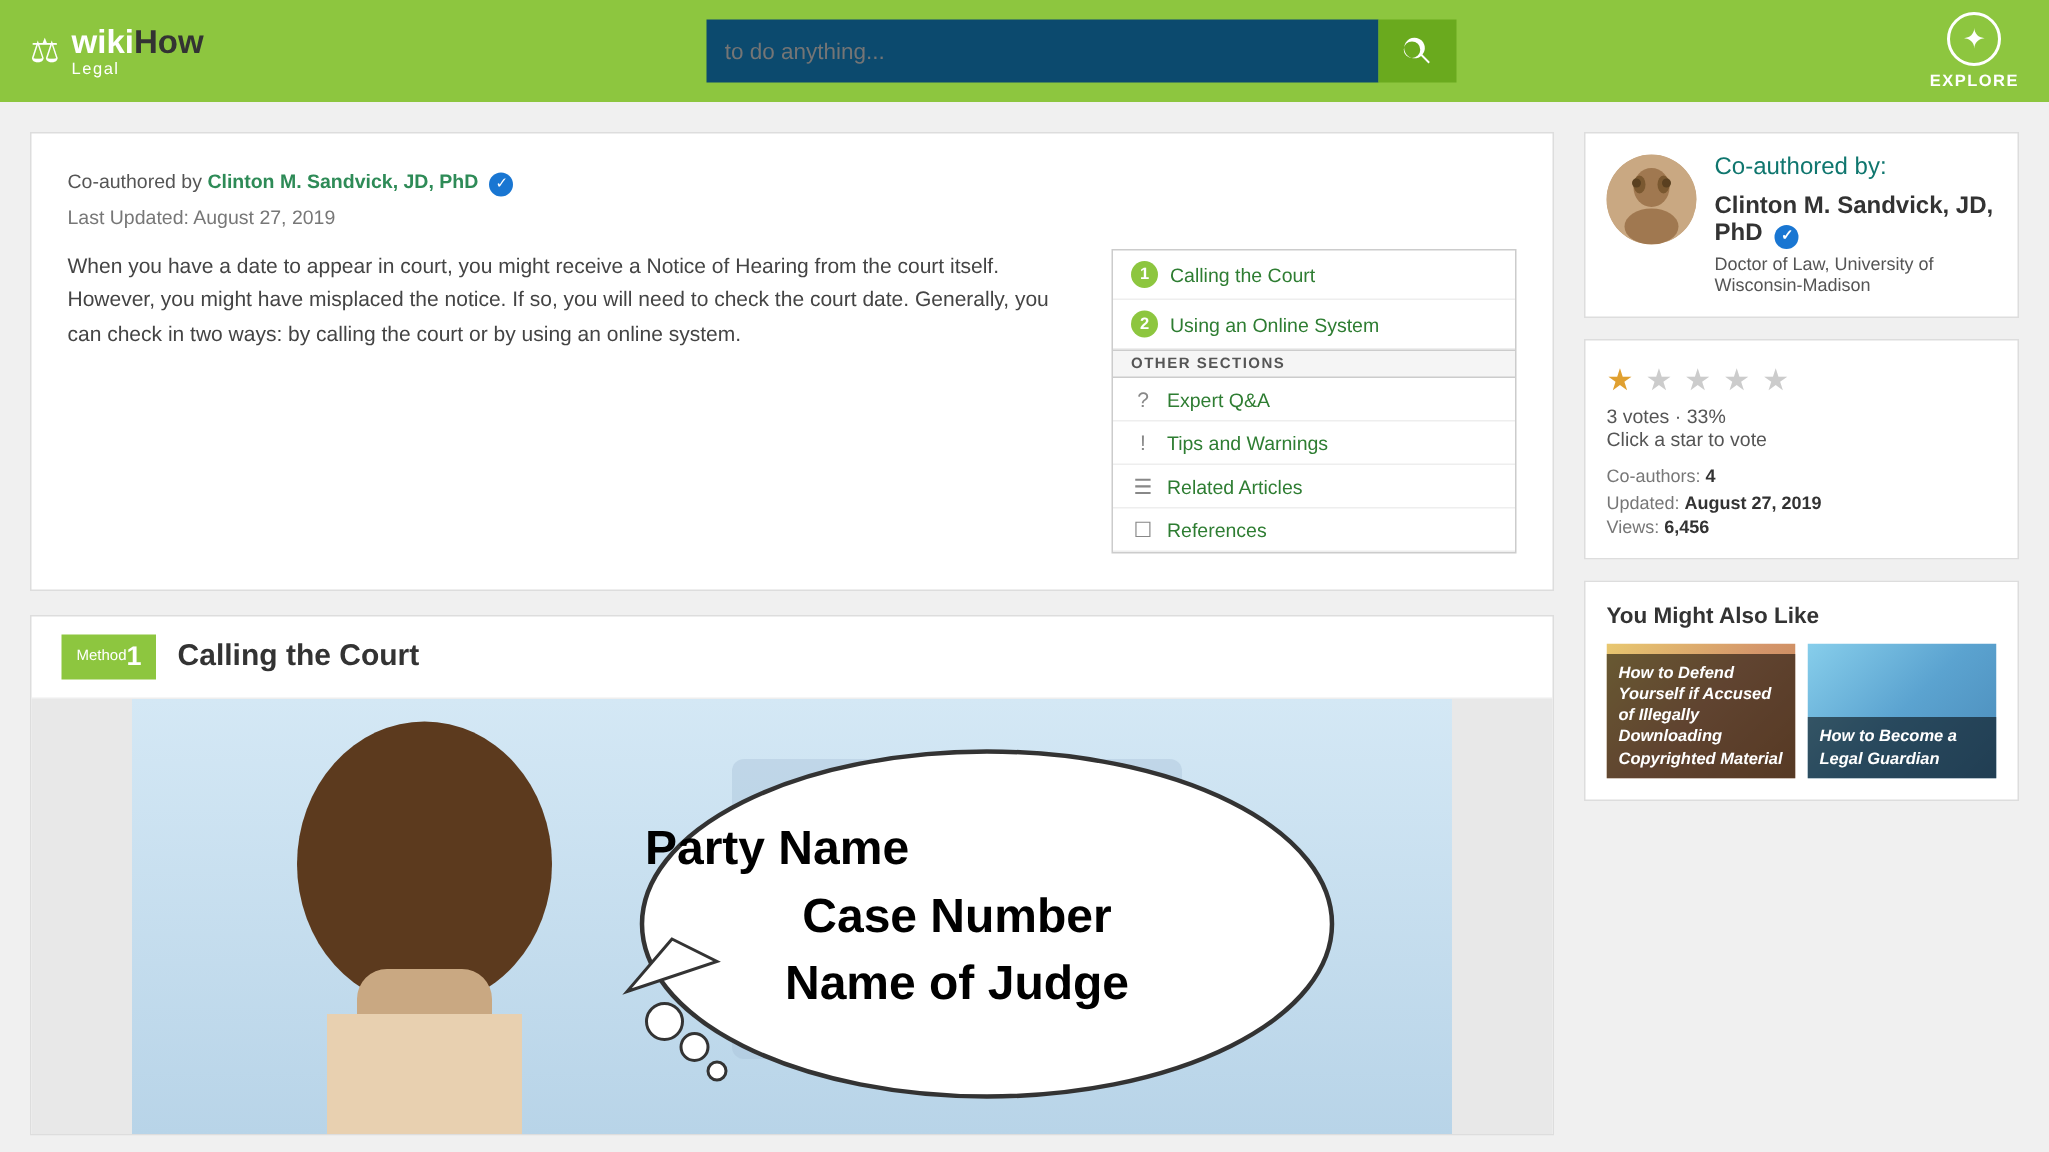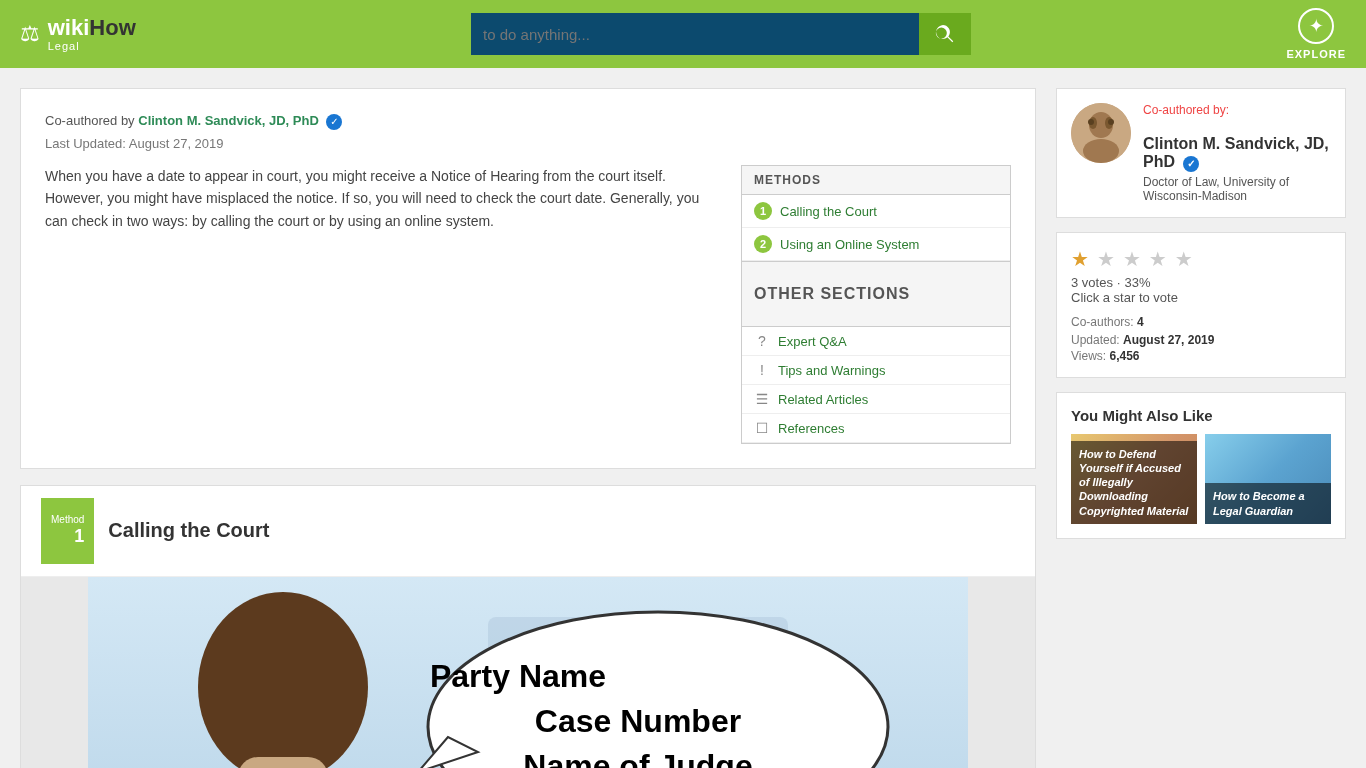--- a/index.html
+++ b/index.html
@@ -184,22 +184,22 @@
       display: flex;
       align-items: center;
       justify-content: center;
       font-size: 11px;
       font-weight: bold;
       flex-shrink: 0;
     }
     .method-link { color: #2e7d32; text-decoration: none; }
     #other-sections-header {
       background: #f5f5f5;
-      padding: 23px 12px;
-      font-size: 16px;
+      padding: 3px 12px;
+      font-size: 10px;
       font-weight: bold;
       letter-spacing: 1px;
       color: #555;
       border-bottom: 1px solid #ccc;
       border-top: 1px solid #ccc;
     }
     .other-item {
       display: flex;
       align-items: center;
       gap: 8px;
@@ -224,26 +224,26 @@
     }
     #method-header {
       display: flex;
       align-items: center;
       padding: 12px 20px;
       border-bottom: 1px solid #eee;
     }
     #method-badge {
       background: #8dc63f;
       color: #fff;
-      padding: 16px 10px;
+      padding: 4px 10px;
       font-size: 12px;
       margin-right: 14px;
       display: flex;
-      flex-direction: column;
-      align-items: flex-end;
+      flex-direction: row;
+      align-items: center;
       line-height: 1.2;
     }
     #method-badge-label { font-size: 10px; }
     #method-badge-num { font-size: 18px; font-weight: bold; }
     #method-title {
       font-size: 20px;
       font-weight: bold;
       color: #333;
     }
     #method-image {
@@ -279,21 +279,21 @@
       border-radius: 50%;
       background: #c9a882;
       overflow: hidden;
       flex-shrink: 0;
       display: flex;
       align-items: center;
       justify-content: center;
       font-size: 28px;
     }
     #author-info { flex: 1; }
-    #coauthored-label { font-size: 12px; color: #ef4444; margin-bottom: 18px; }
+    #coauthored-label { font-size: 16px; color: #0f766e; margin-bottom: 8px; }
     #author-name { font-size: 16px; font-weight: bold; color: #333; margin-bottom: 2px; }
     #author-verified {
       display: inline-block;
       background: #1976d2;
       color: #fff;
       border-radius: 50%;
       width: 16px;
       height: 16px;
       font-size: 10px;
       text-align: center;
@@ -416,21 +416,20 @@
         <span>Co-authored by</span>
         <a href="#">Clinton M. Sandvick, JD, PhD</a>
         <span id="author-verified">✓</span>
       </div>
       <div id="article-date">Last Updated: August 27, 2019</div>
 
       <div id="article-body-row">
         <div id="article-text">When you have a date to appear in court, you might receive a Notice of Hearing from the court itself. However, you might have misplaced the notice. If so, you will need to check the court date. Generally, you can check in two ways: by calling the court or by using an online system.</div>
 
         <div id="methods-box">
-          <div id="methods-header">METHODS</div>
           <div class="method-item">
             <div class="method-num">1</div>
             <a class="method-link" href="#">Calling the Court</a>
           </div>
           <div class="method-item">
             <div class="method-num">2</div>
             <a class="method-link" href="#">Using an Online System</a>
           </div>
           <div id="other-sections-header">OTHER SECTIONS</div>
           <div class="other-item">

